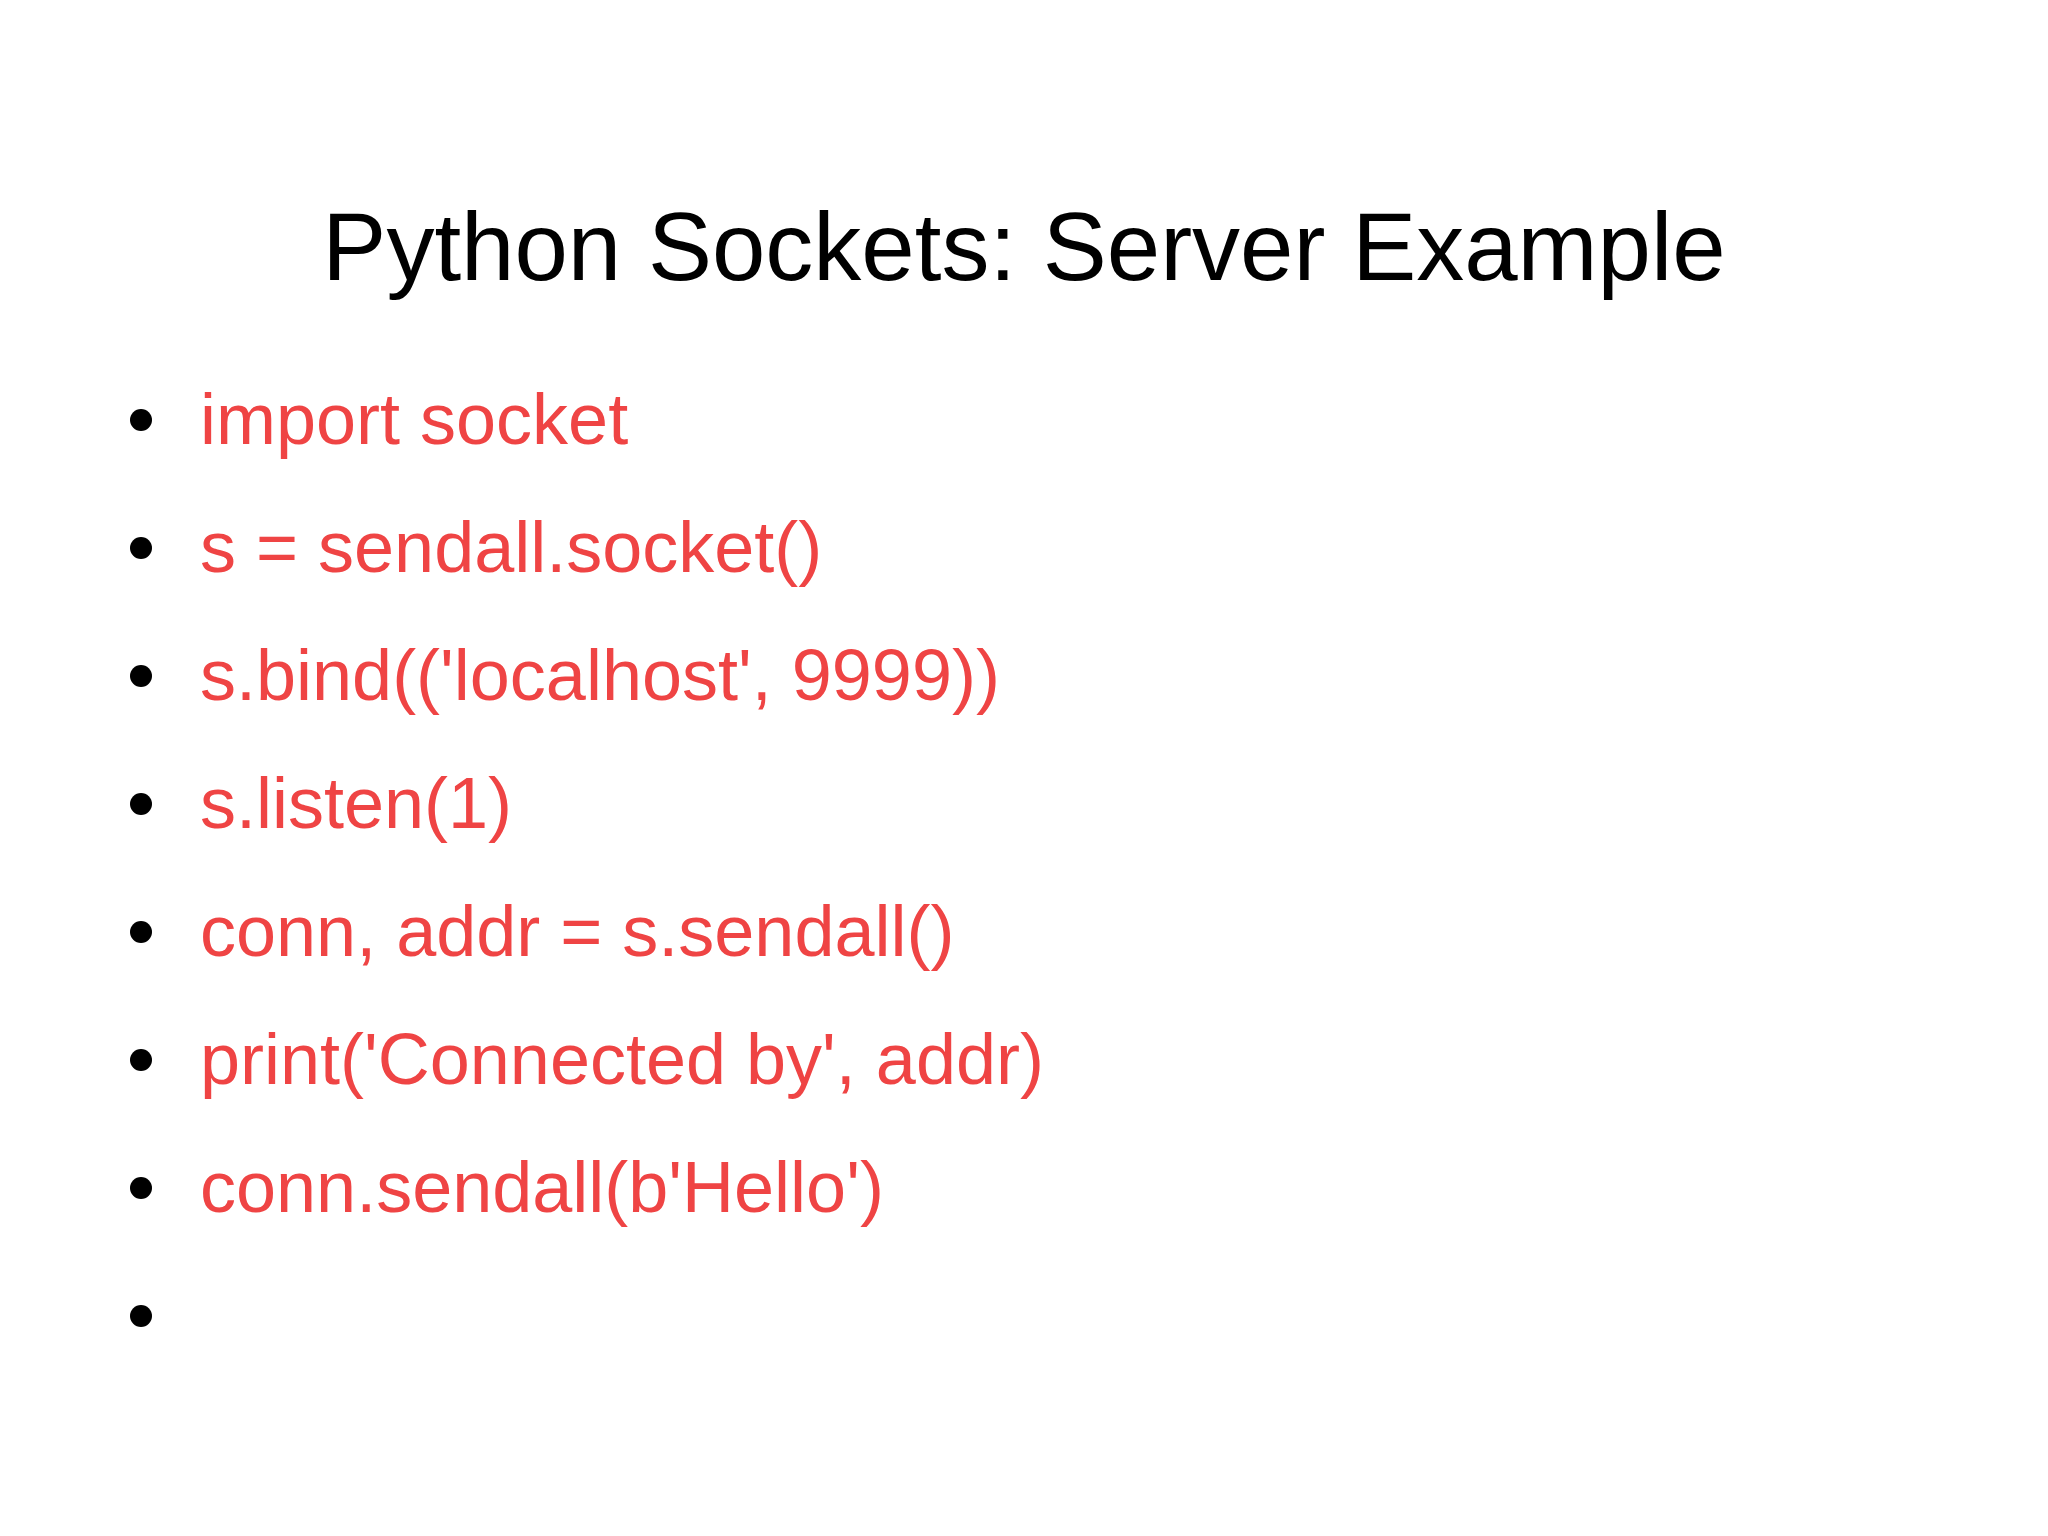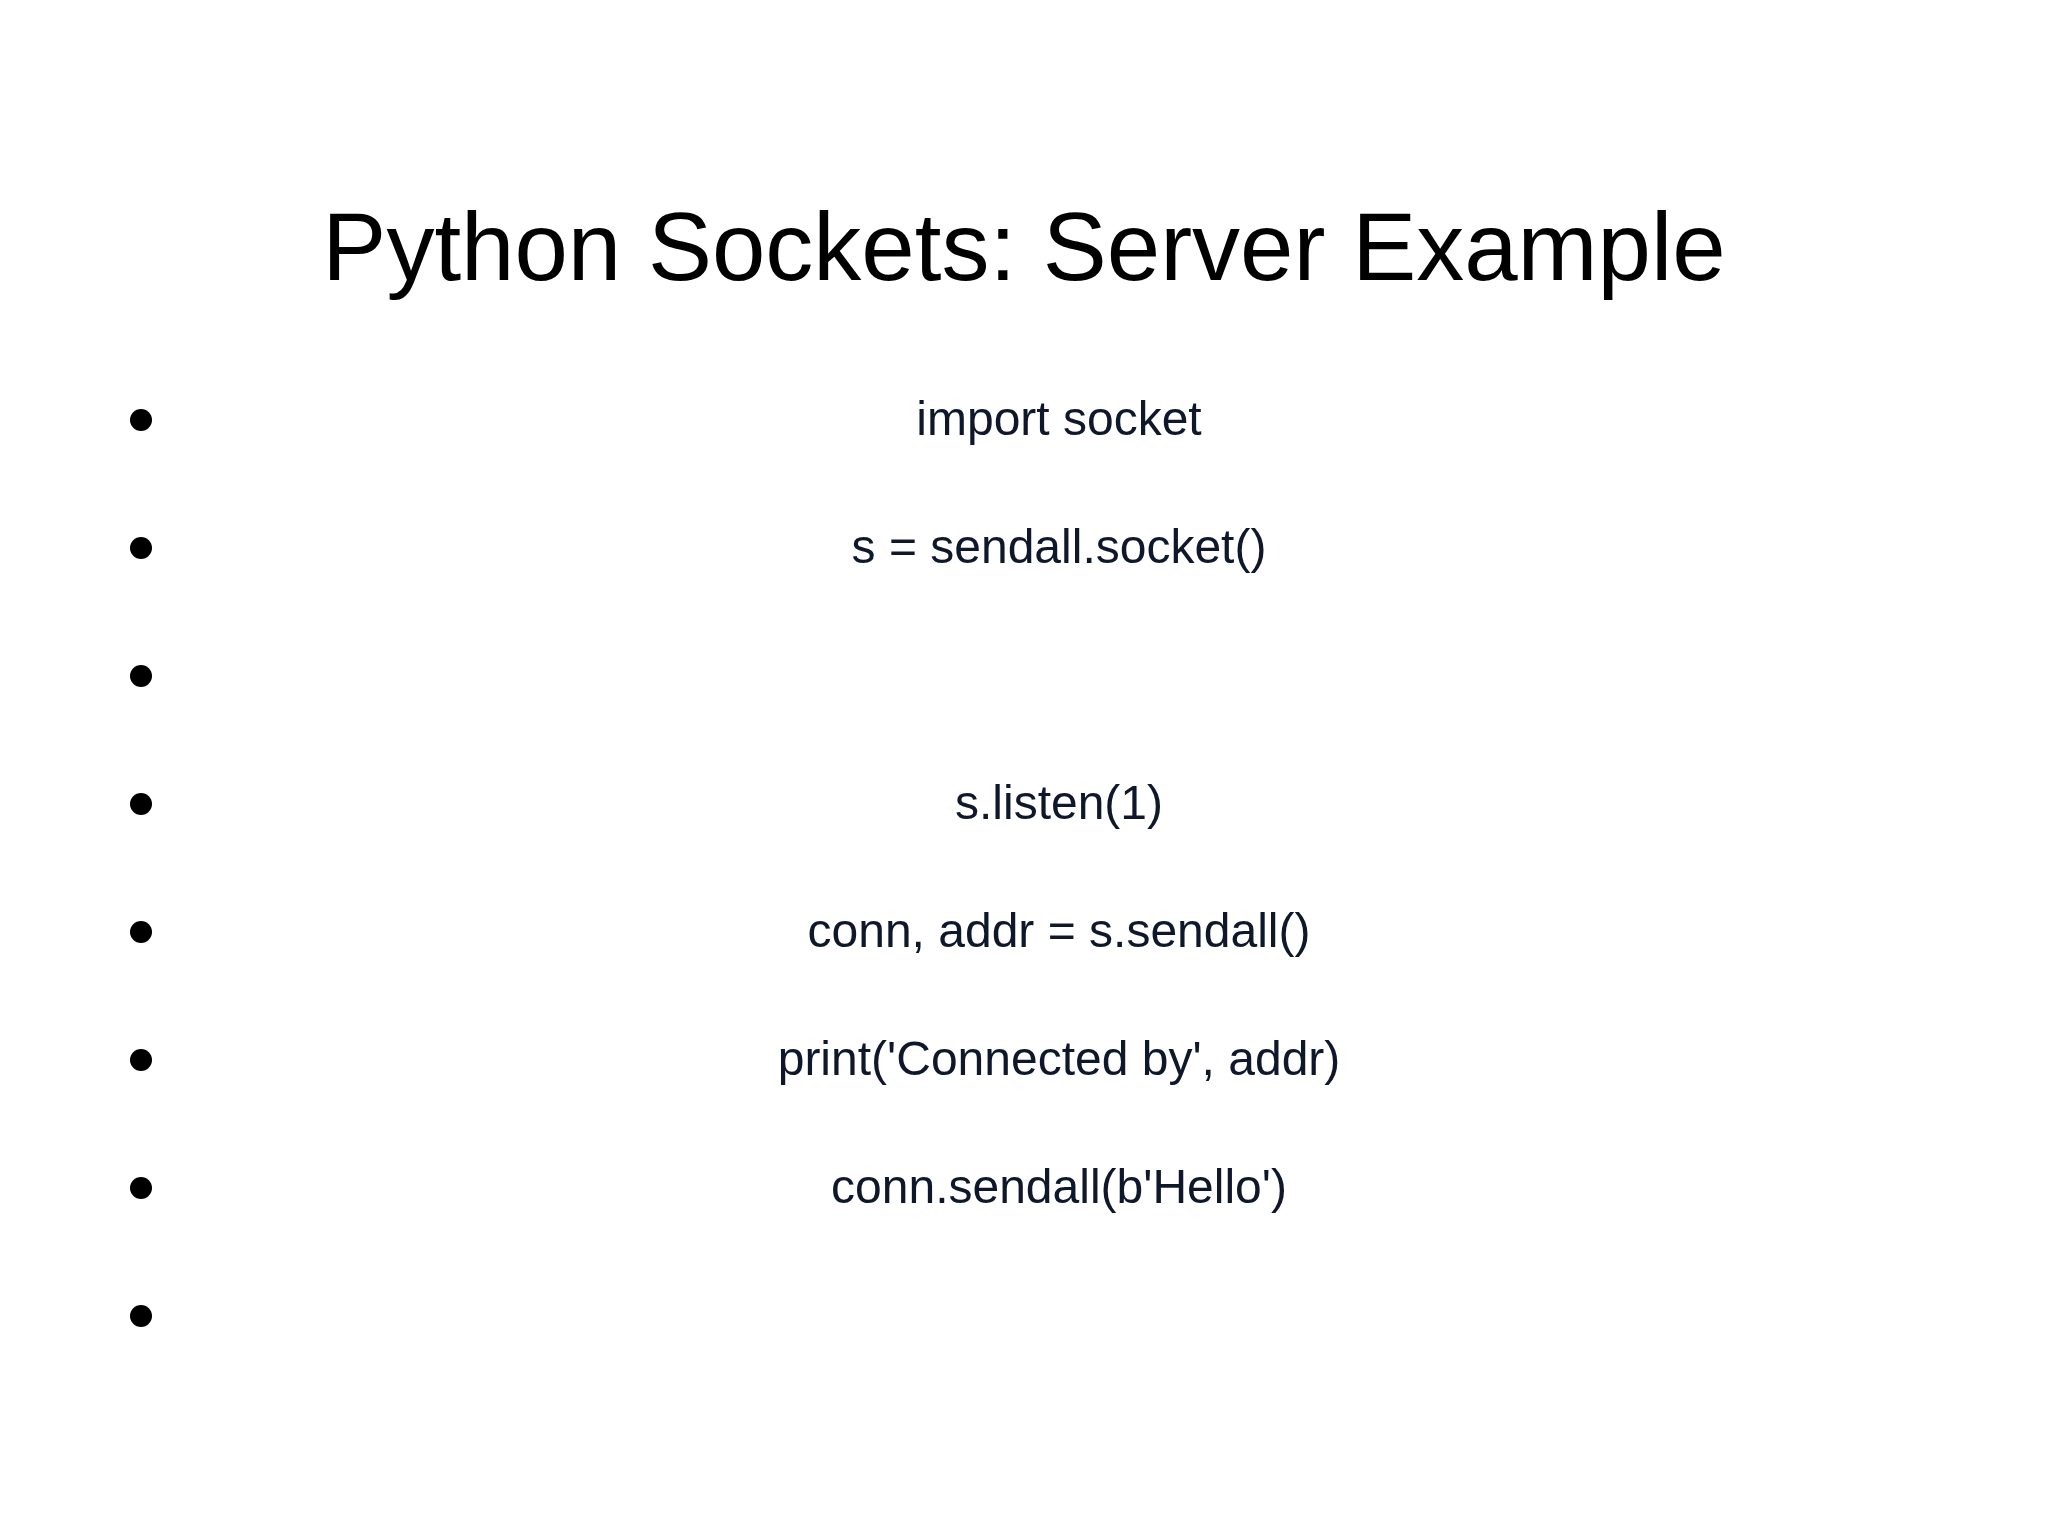--- a/index.html
+++ b/index.html
@@ -44,26 +44,25 @@
     list-style: none;
     margin: 0;
     padding: 0;
   }
 
   .bullet-item {
     position: relative;
     height: 128px;
     padding-left: 82px;
     box-sizing: border-box;
-    color: #0f172a;
-    font-size: 48px;
+    color: #ef4444;
+    font-size: 72px;
     line-height: 92px;
     font-weight: 400;
     white-space: nowrap;
-    text-align: center;
   }
 
   .bullet-marker {
     position: absolute;
     left: 12px;
     top: 36px;
     width: 22px;
     height: 22px;
     border-radius: 50%;
     background: #000000;
@@ -89,20 +88,21 @@
       <span class="bullet-text">import socket</span>
     </li>
 
     <li class="bullet-item">
       <span class="bullet-marker"></span>
       <span class="bullet-text">s = sendall.socket()</span>
     </li>
 
     <li class="bullet-item">
       <span class="bullet-marker"></span>
+      <span class="bullet-text">s.bind(('localhost', 9999))</span>
     </li>
 
     <li class="bullet-item">
       <span class="bullet-marker"></span>
       <span class="bullet-text">s.listen(1)</span>
     </li>
 
     <li class="bullet-item">
       <span class="bullet-marker"></span>
       <span class="bullet-text">conn, addr = s.sendall()</span>

